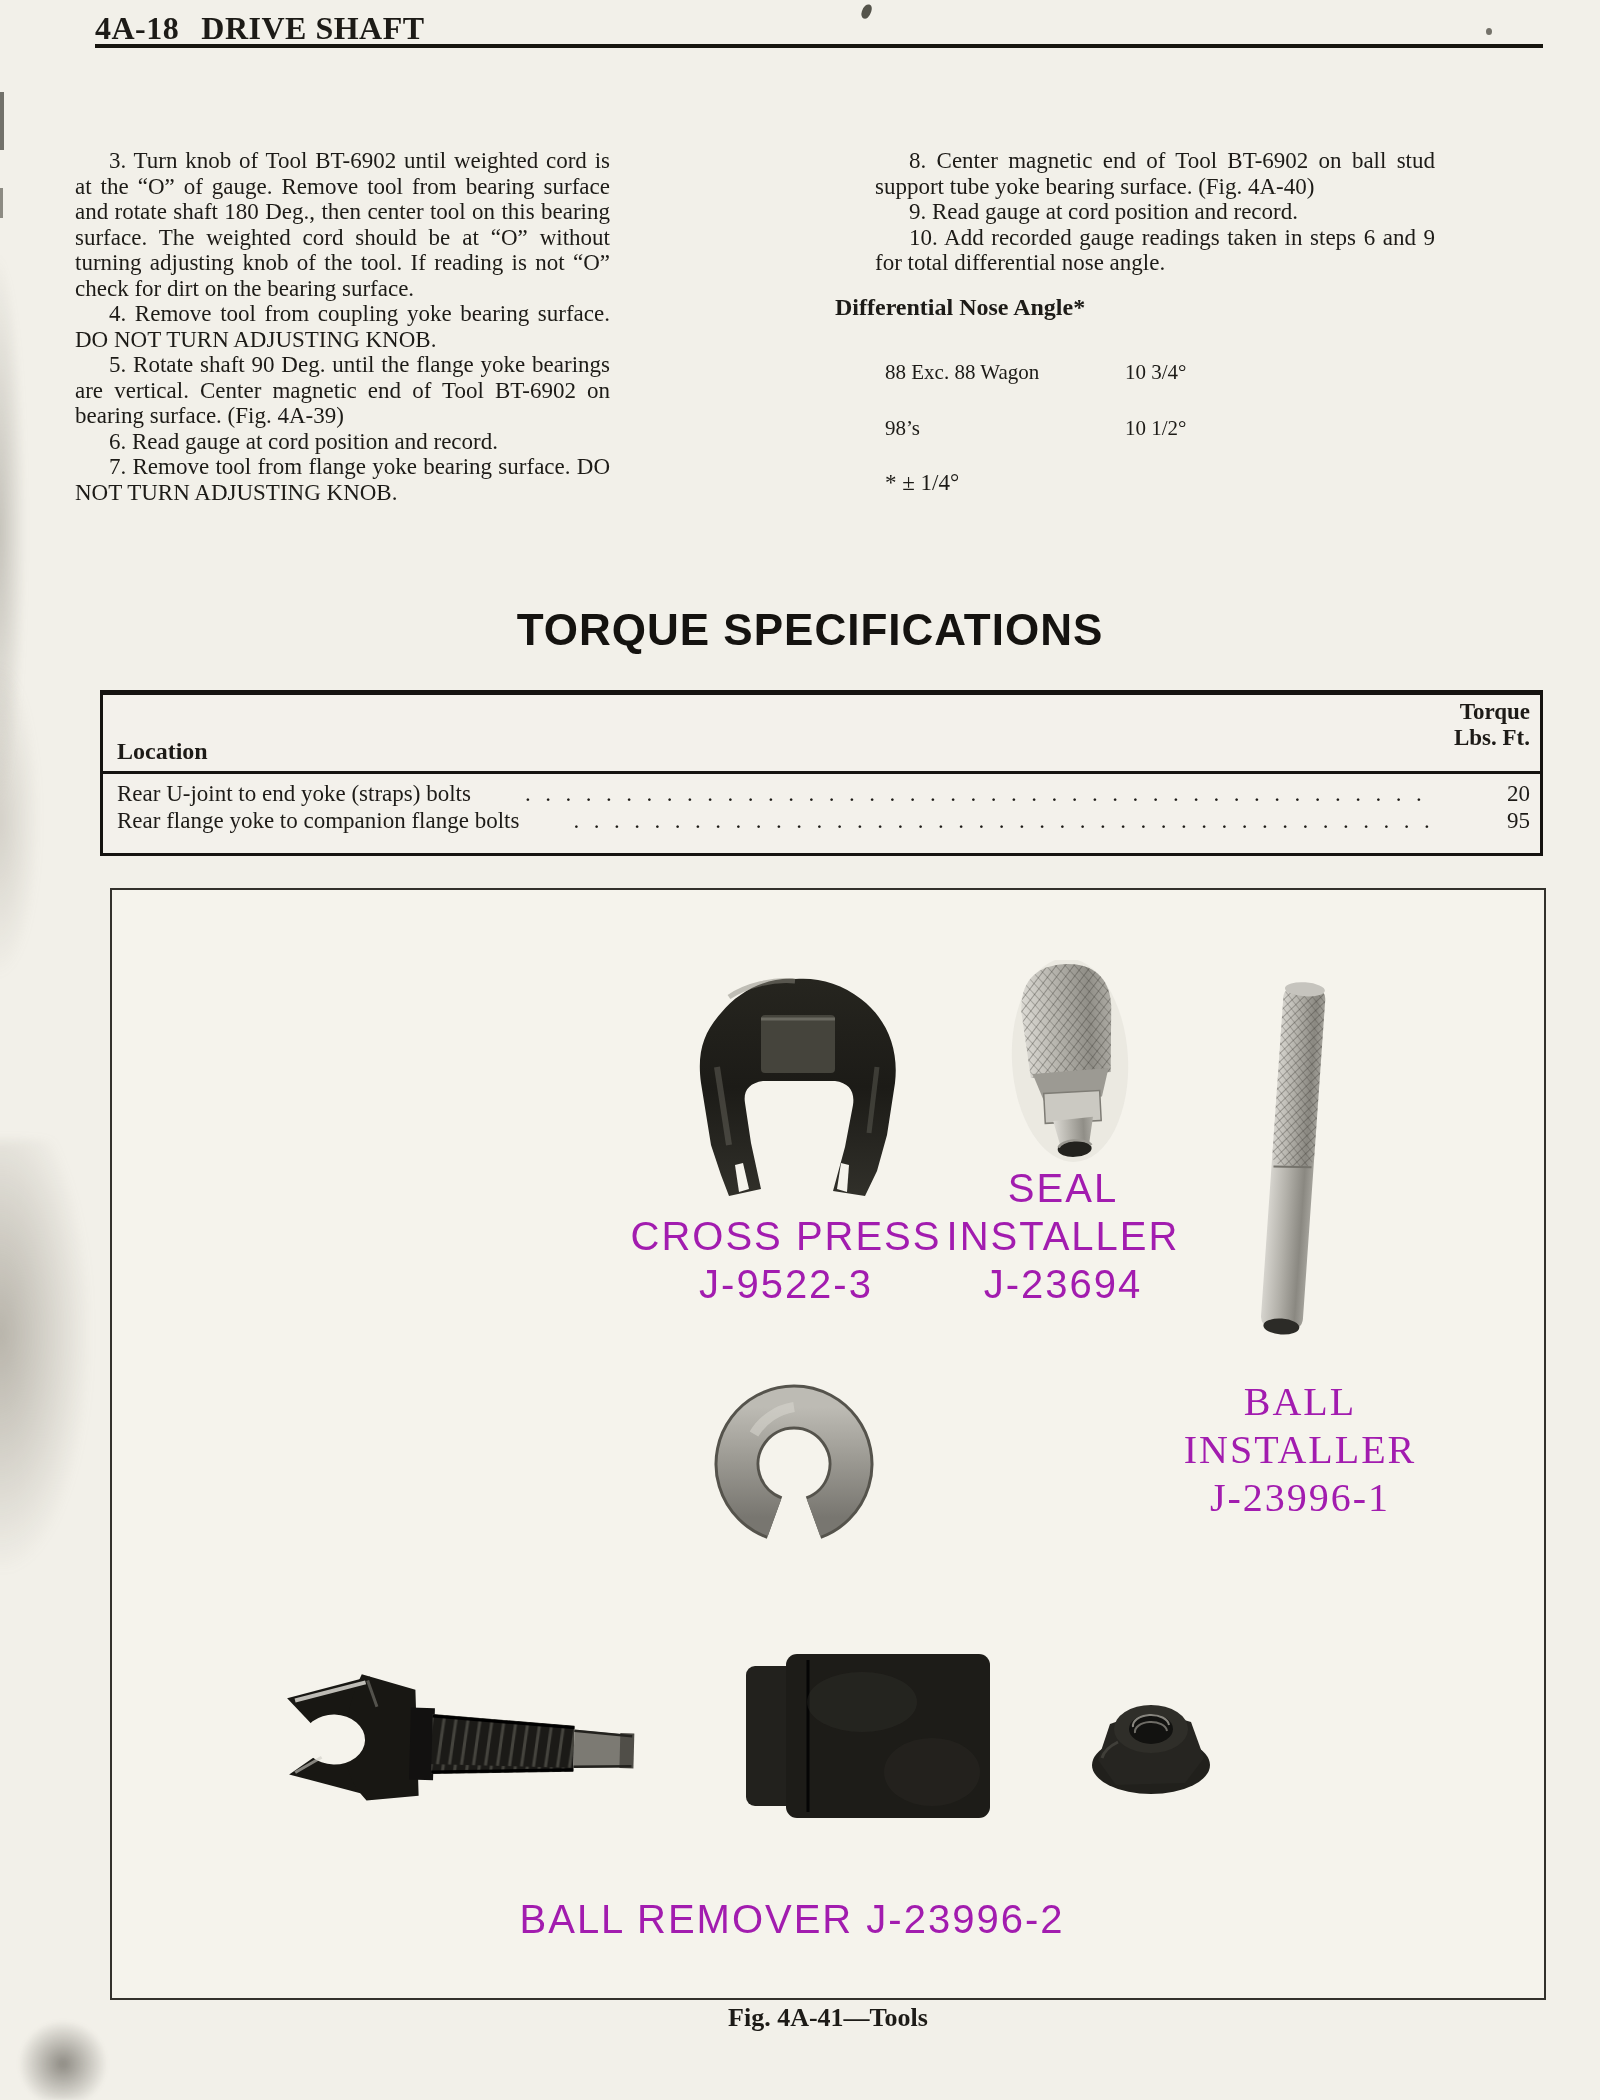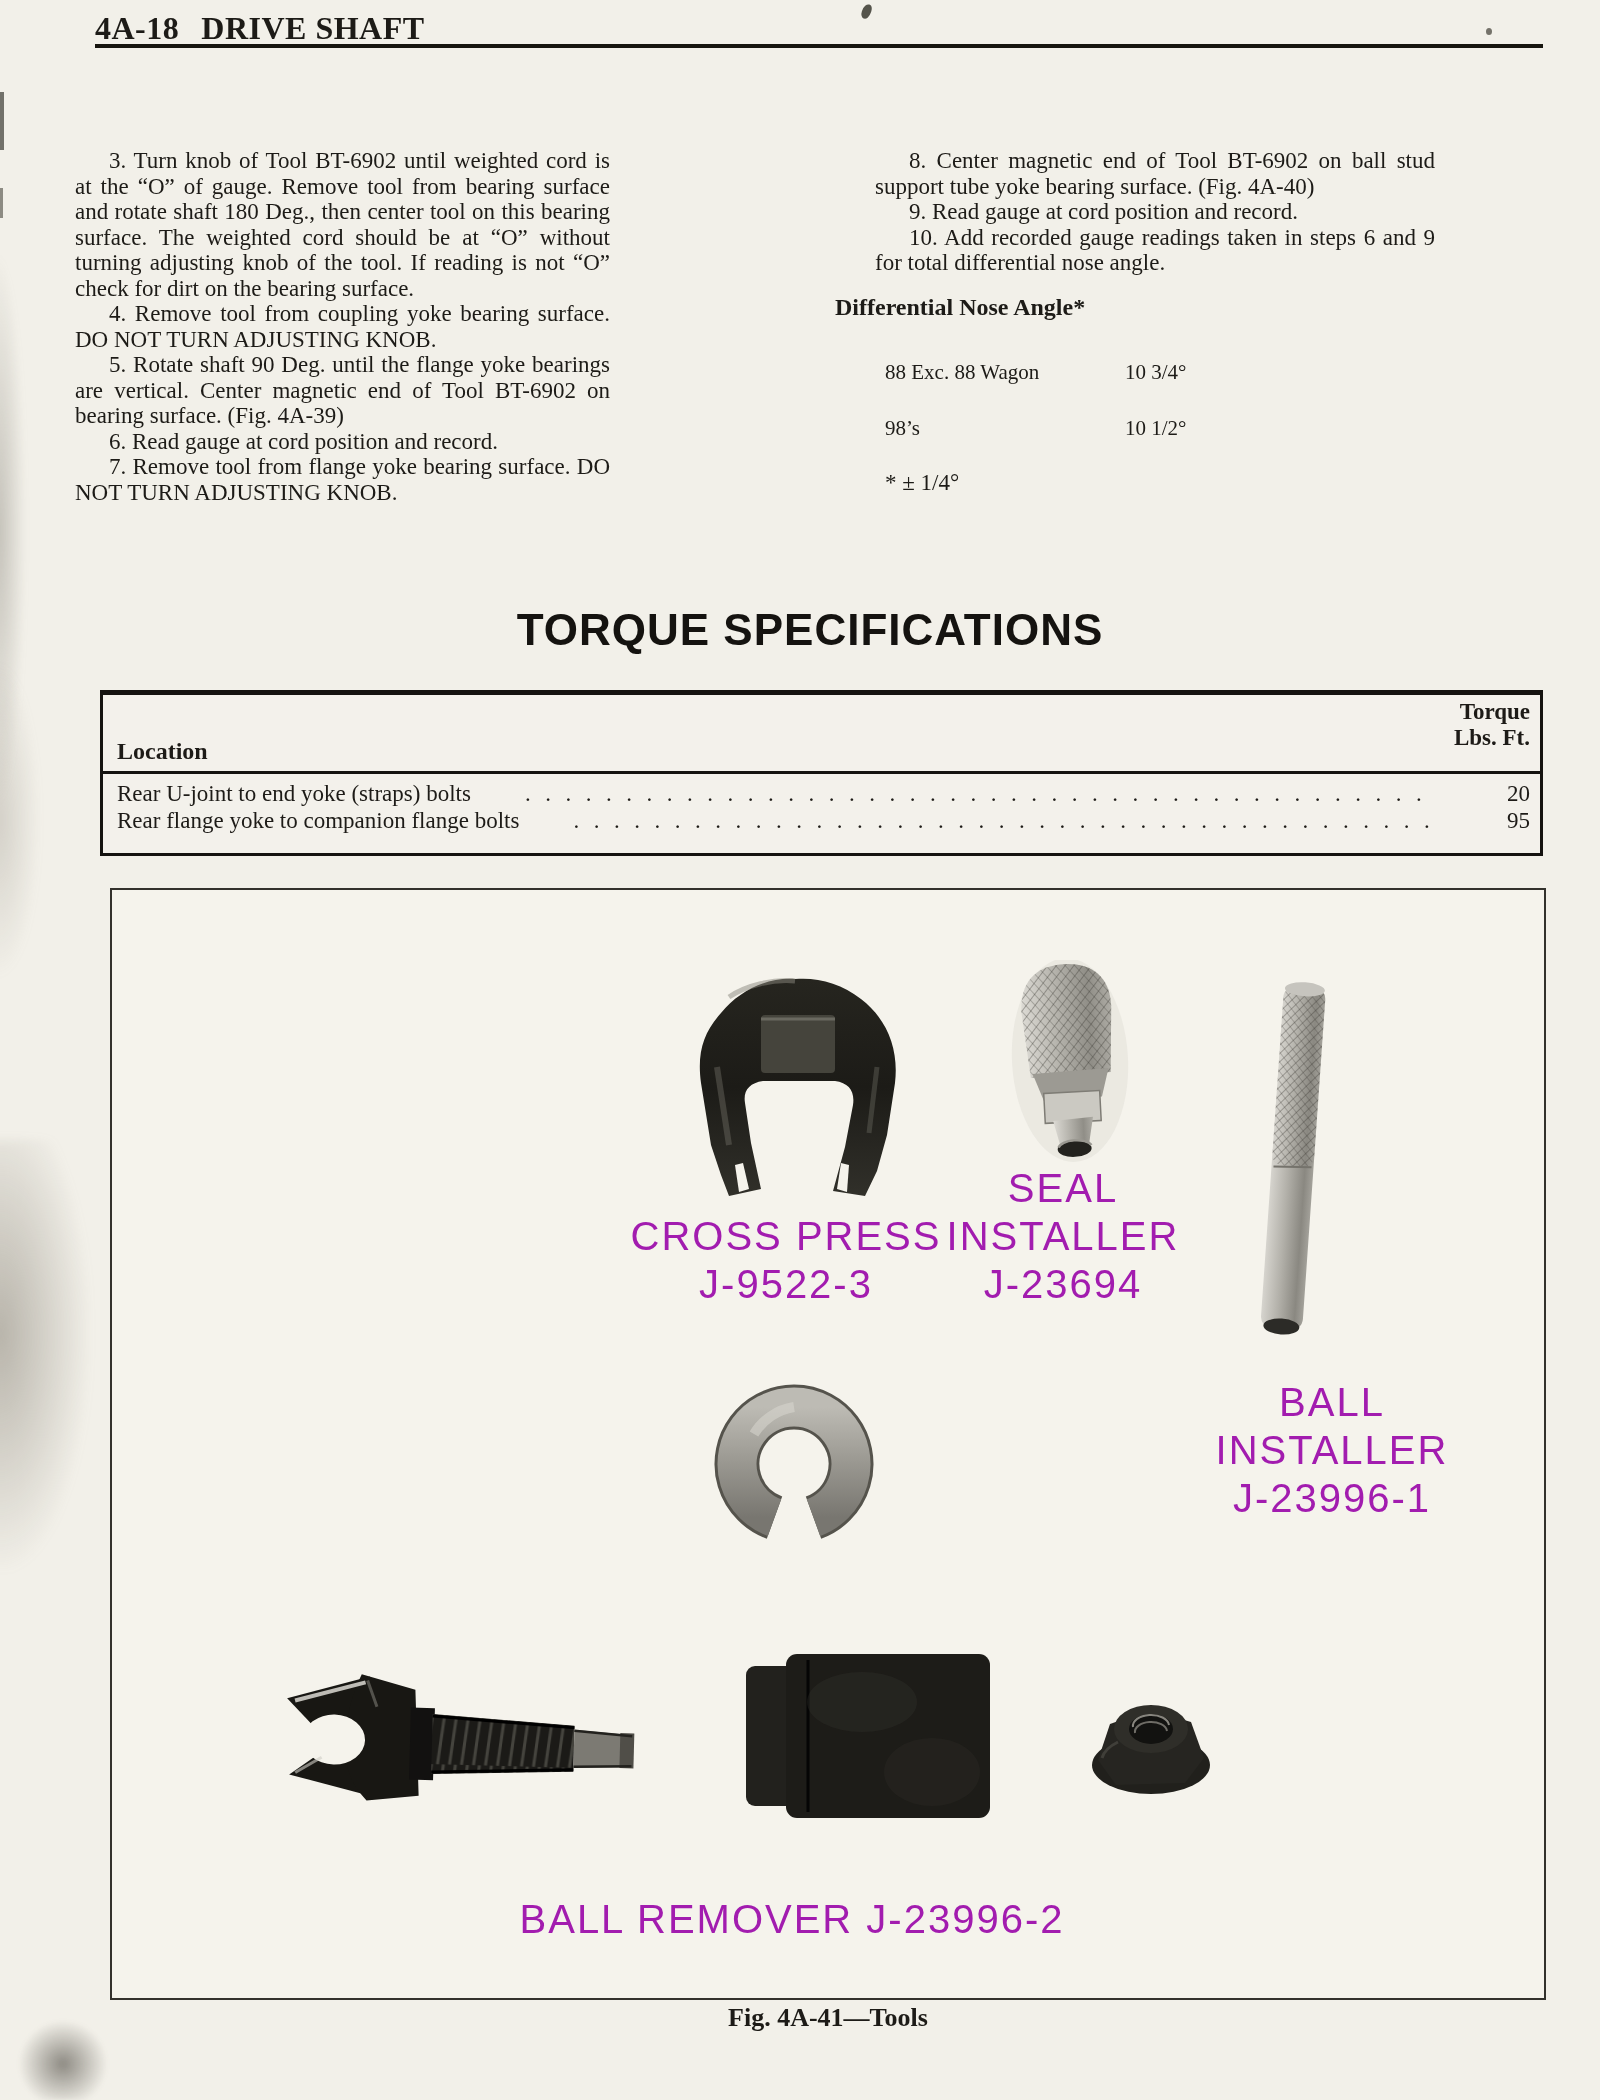--- a/index.html
+++ b/index.html
@@ -258,21 +258,21 @@
       <div>CROSS PRESS</div>
       <div>J-9522-3</div>
     </div>
 
     <div class="fig-label" style="left:801px;top:274px;width:300px;">
       <div>SEAL</div>
       <div>INSTALLER</div>
       <div>J-23694</div>
     </div>
 
-    <div class="fig-label" style="left:1070px;top:488px;width:300px;">
+    <div class="fig-label" style="left:1038px;top:488px;width:300px;font-family:Liberation Serif, serif;">
       <div>BALL</div>
       <div>INSTALLER</div>
       <div>J-23996-1</div>
     </div>
 
 
     <div class="fig-label" style="left:280px;top:1005px;width:800px;">
       <div>BALL REMOVER J-23996-2</div>
     </div>
   </div>

